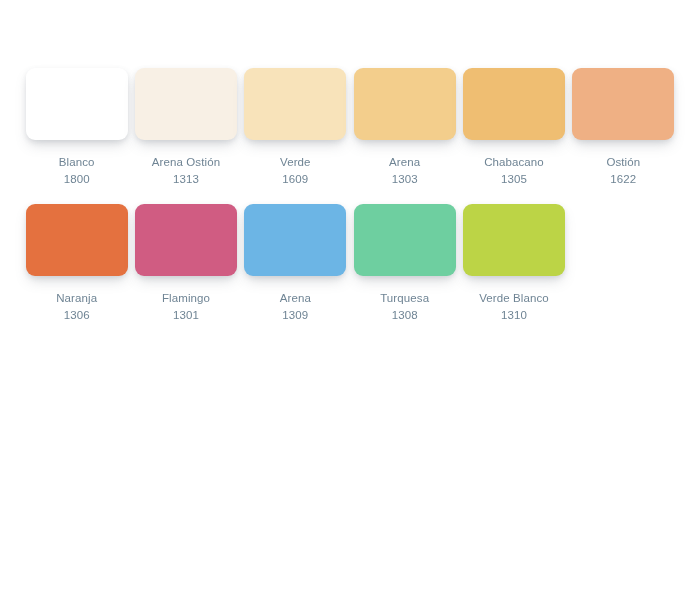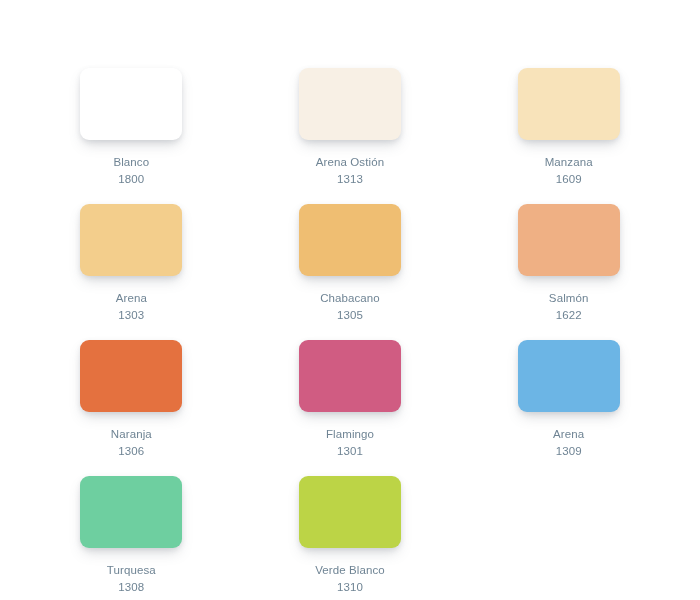--- a/index.html
+++ b/index.html
@@ -18,21 +18,21 @@
     width: 700px;
     height: 600px;
     position: relative;
     display: flex;
     flex-direction: column;
     box-sizing: border-box;
   }
   .swatch-grid {
     padding: 68px 22px 0 22px;
     display: grid;
-    grid-template-columns: repeat(3, 1fr);
+    grid-template-columns: repeat(6, 1fr);
     grid-row-gap: 17px;
     grid-column-gap: 0px;
     box-sizing: border-box;
   }
   .swatch-cell {
     display: flex;
     flex-direction: column;
     align-items: center;
   }
   .swatch-chip {
@@ -92,39 +92,39 @@
     </div>
 
     <div class="swatch-cell">
       <div class="swatch-chip" style="background-color: rgb(248, 240, 229);"></div>
       <div class="swatch-label">Arena Ostión</div>
       <div class="swatch-code">1313</div>
     </div>
 
     <div class="swatch-cell">
       <div class="swatch-chip" style="background-color: rgb(248, 227, 186);"></div>
-      <div class="swatch-label">Manzana</div>
+      <div class="swatch-label">Verde</div>
       <div class="swatch-code">1609</div>
     </div>
 
     <div class="swatch-cell">
       <div class="swatch-chip" style="background-color: rgb(243, 206, 140);"></div>
       <div class="swatch-label">Arena</div>
       <div class="swatch-code">1303</div>
     </div>
 
     <div class="swatch-cell">
       <div class="swatch-chip" style="background-color: rgb(239, 190, 114);"></div>
       <div class="swatch-label">Chabacano</div>
       <div class="swatch-code">1305</div>
     </div>
 
     <div class="swatch-cell">
       <div class="swatch-chip" style="background-color: rgb(239, 176, 132);"></div>
-      <div class="swatch-label">Salmón</div>
+      <div class="swatch-label">Ostión</div>
       <div class="swatch-code">1622</div>
     </div>
 
     <div class="swatch-cell">
       <div class="swatch-chip" style="background-color: rgb(228, 113, 63);"></div>
       <div class="swatch-label">Naranja</div>
       <div class="swatch-code">1306</div>
     </div>
 
     <div class="swatch-cell">

